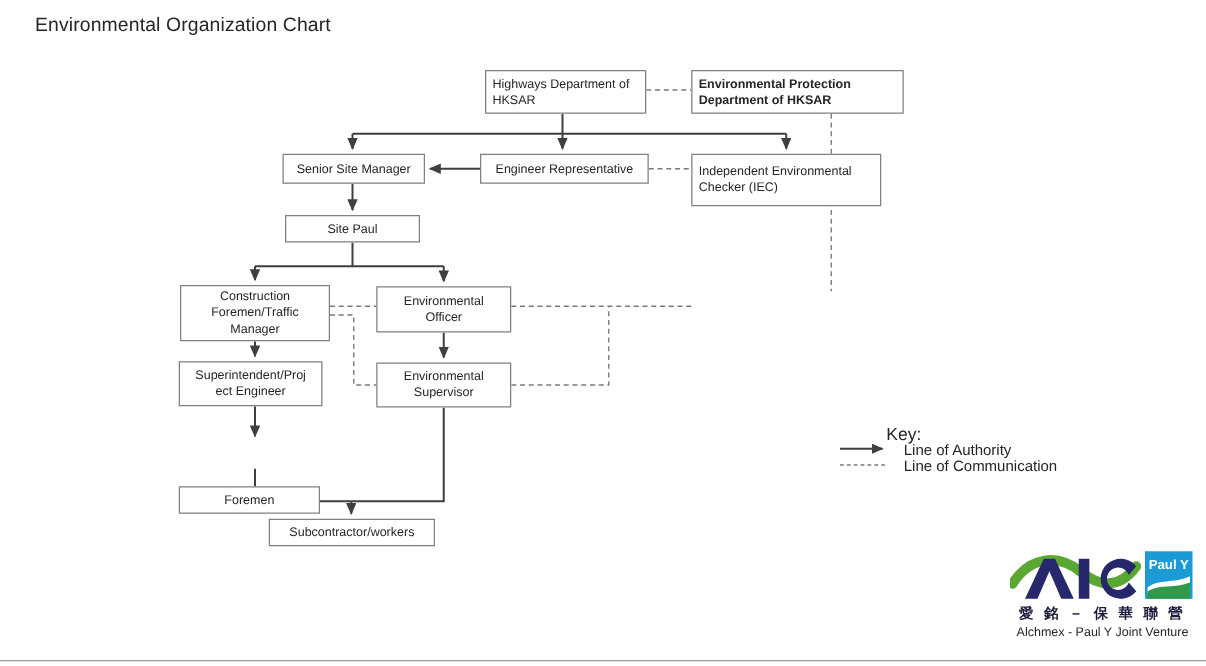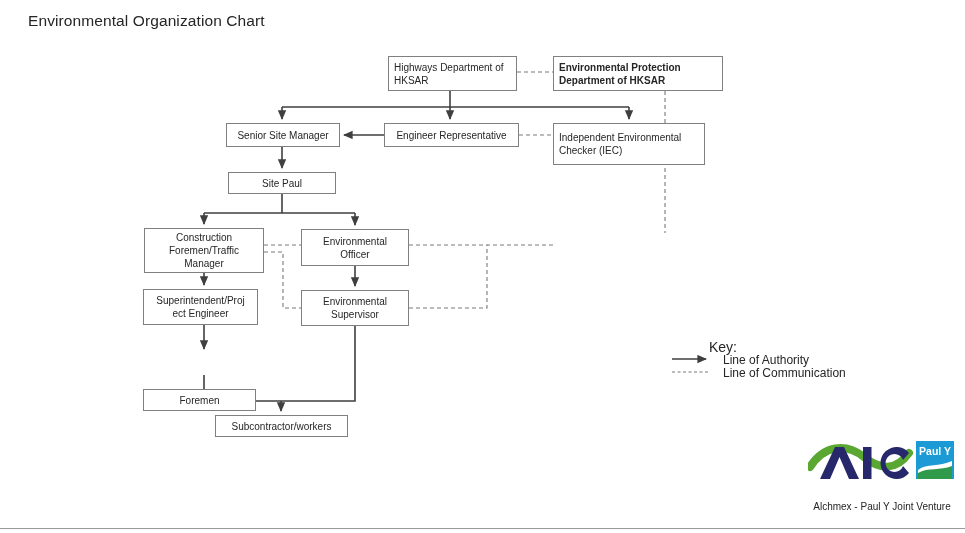--- a/index.html
+++ b/index.html
@@ -165,17 +165,18 @@
 
       <rect x="55" y="10" width="8.5" height="32" fill="#26286b"></rect>
 
       <path d="M101,16 A16,16 0 1 0 101,36 L95,29 A9,9 0 1 1 95,23 Z" fill="#26286b"></path>
 
       <rect x="108" y="4" width="38" height="38" fill="#1b9ad6"></rect>
       <text x="127" y="18" text-anchor="middle" font-family="Liberation Sans, sans-serif" font-size="10.5" font-weight="bold" fill="#ffffff">Paul Y</text>
       <path d="M110,33 C119,26 131,30 144,24 L144,32 C131,37 119,33 110,38 Z" fill="#ffffff"></path>
       <path d="M110,36 C120,30 132,34 144,29 L144,42 L110,42 Z" fill="#2e9a4a"></path>
     </svg>
+    <div class="cn">愛 銘 － 保 華 聯 營</div>
     <div class="en">Alchmex - Paul Y Joint Venture</div>
   </div>
 
   <div class="footer-rule"></div>
 </div>
 
 </body></html>

